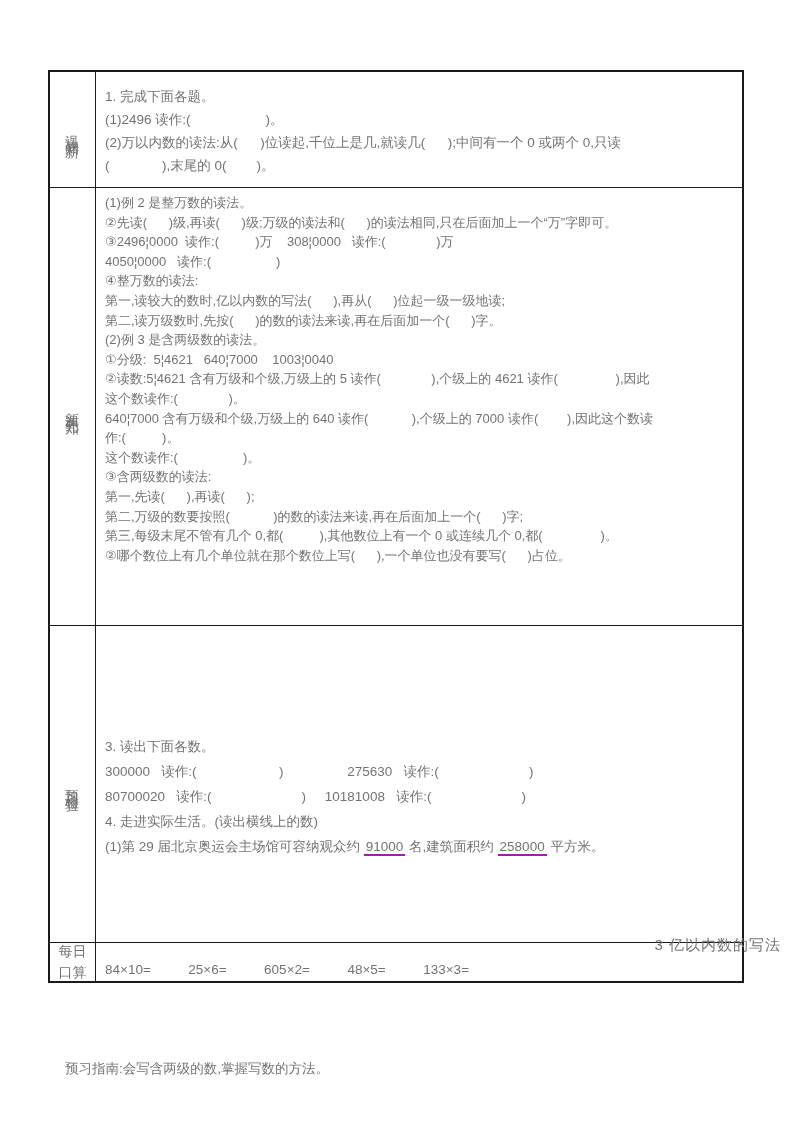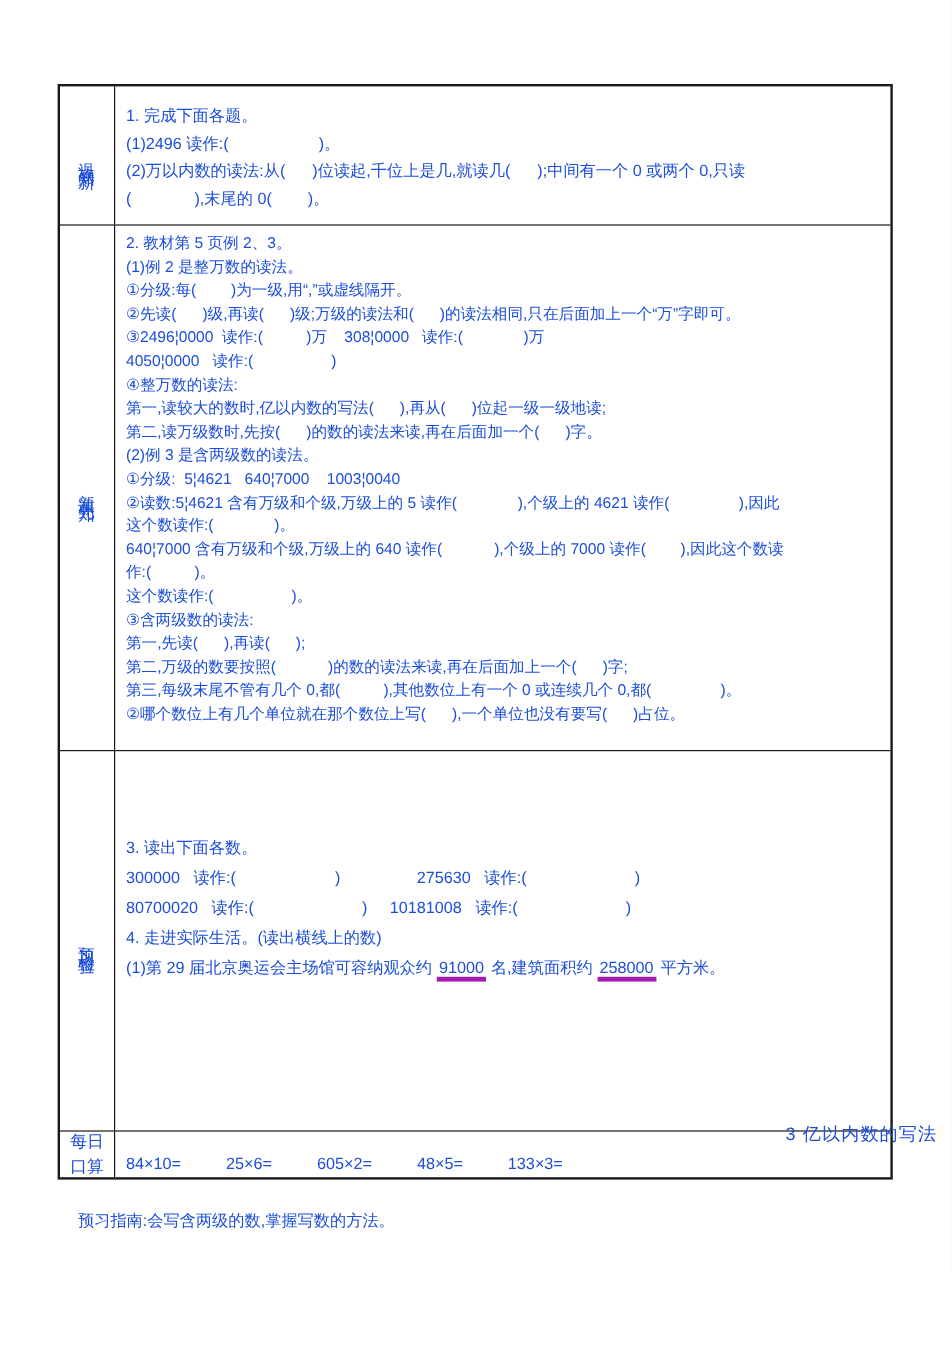--- a/index.html
+++ b/index.html
@@ -3,21 +3,21 @@
 <meta charset="utf-8">
 <style>
   * { margin: 0; padding: 0; box-sizing: border-box; }
   html, body { background: #f2f2f2; }
   .page {
     position: relative;
     width: 793px;
     height: 1122px;
     background: #ffffff;
     font-family: "Liberation Sans", "DejaVu Sans", sans-serif;
-    color: #1d4ed8;
+    color: #737373;
     overflow: hidden;
   }
   .ws-table {
     position: absolute;
     left: 48px;
     top: 70px;
     width: 696px;
     height: 913px;
     display: grid;
     grid-template-columns: 46px 1fr;
@@ -46,40 +46,40 @@
   .ln {
     white-space: pre;
     overflow: hidden;
     font-size: 13.5px;
   }
   .cnt-review { padding-top: 13px; }
   .cnt-review .ln { line-height: 23px; }
   .cnt-newlesson { padding-top: 5px; }
   .cnt-newlesson .ln { line-height: 19.6px; font-size: 13px; }
   .cnt-preview .ln { line-height: 25px; }
-  .cnt-preview .ln-first { margin-top: 60px; }
+  .cnt-preview .ln-first { margin-top: 100px; }
   .cnt-daily { padding-top: 17px; }
   .cnt-daily .ln { line-height: 20px; }
   .u-num {
-    border-bottom: 4px solid #a21caf;
+    border-bottom: 2px solid #a21caf;
     padding: 0 2px;
     text-align: right;
   }
   .section-title {
     position: absolute;
     top: 936px;
     left: 0;
     width: 781px;
     text-align: right;
     font-size: 15px;
     letter-spacing: 1px;
   }
   .guide {
     position: absolute;
-    top: 1009px;
+    top: 1060px;
     left: 65px;
     font-size: 13.5px;
   }
 </style>
 </head>
 <body>
 
 <div class="page">
 
   <div class="ws-table">
@@ -91,23 +91,21 @@
       <div class="ln">1. 完成下面各题。</div>
       <div class="ln">(1)2496 读作:(                    )。</div>
       <div class="ln">(2)万以内数的读法:从(      )位读起,千位上是几,就读几(      );中间有一个 0 或两个 0,只读</div>
       <div class="ln">(              ),末尾的 0(        )。</div>
     </div>
 
     <div class="cell hdr bt">
       <span class="vtext">新课先知</span>
     </div>
     <div class="cell cnt cnt-newlesson bt">
-      <div class="ln">2. 教材第 5 页例 2、3。</div>
       <div class="ln">(1)例 2 是整万数的读法。</div>
-      <div class="ln">①分级:每(        )为一级,用“,”或虚线隔开。</div>
       <div class="ln">②先读(      )级,再读(      )级;万级的读法和(      )的读法相同,只在后面加上一个“万”字即可。</div>
       <div class="ln">③2496¦0000  读作:(          )万    308¦0000   读作:(              )万</div>
       <div class="ln">4050¦0000   读作:(                  )</div>
       <div class="ln">④整万数的读法:</div>
       <div class="ln">第一,读较大的数时,亿以内数的写法(      ),再从(      )位起一级一级地读;</div>
       <div class="ln">第二,读万级数时,先按(      )的数的读法来读,再在后面加一个(      )字。</div>
       <div class="ln">(2)例 3 是含两级数的读法。</div>
       <div class="ln">①分级:  5¦4621   640¦7000    1003¦0040</div>
       <div class="ln">②读数:5¦4621 含有万级和个级,万级上的 5 读作(              ),个级上的 4621 读作(                ),因此</div>
       <div class="ln">这个数读作:(              )。</div>

